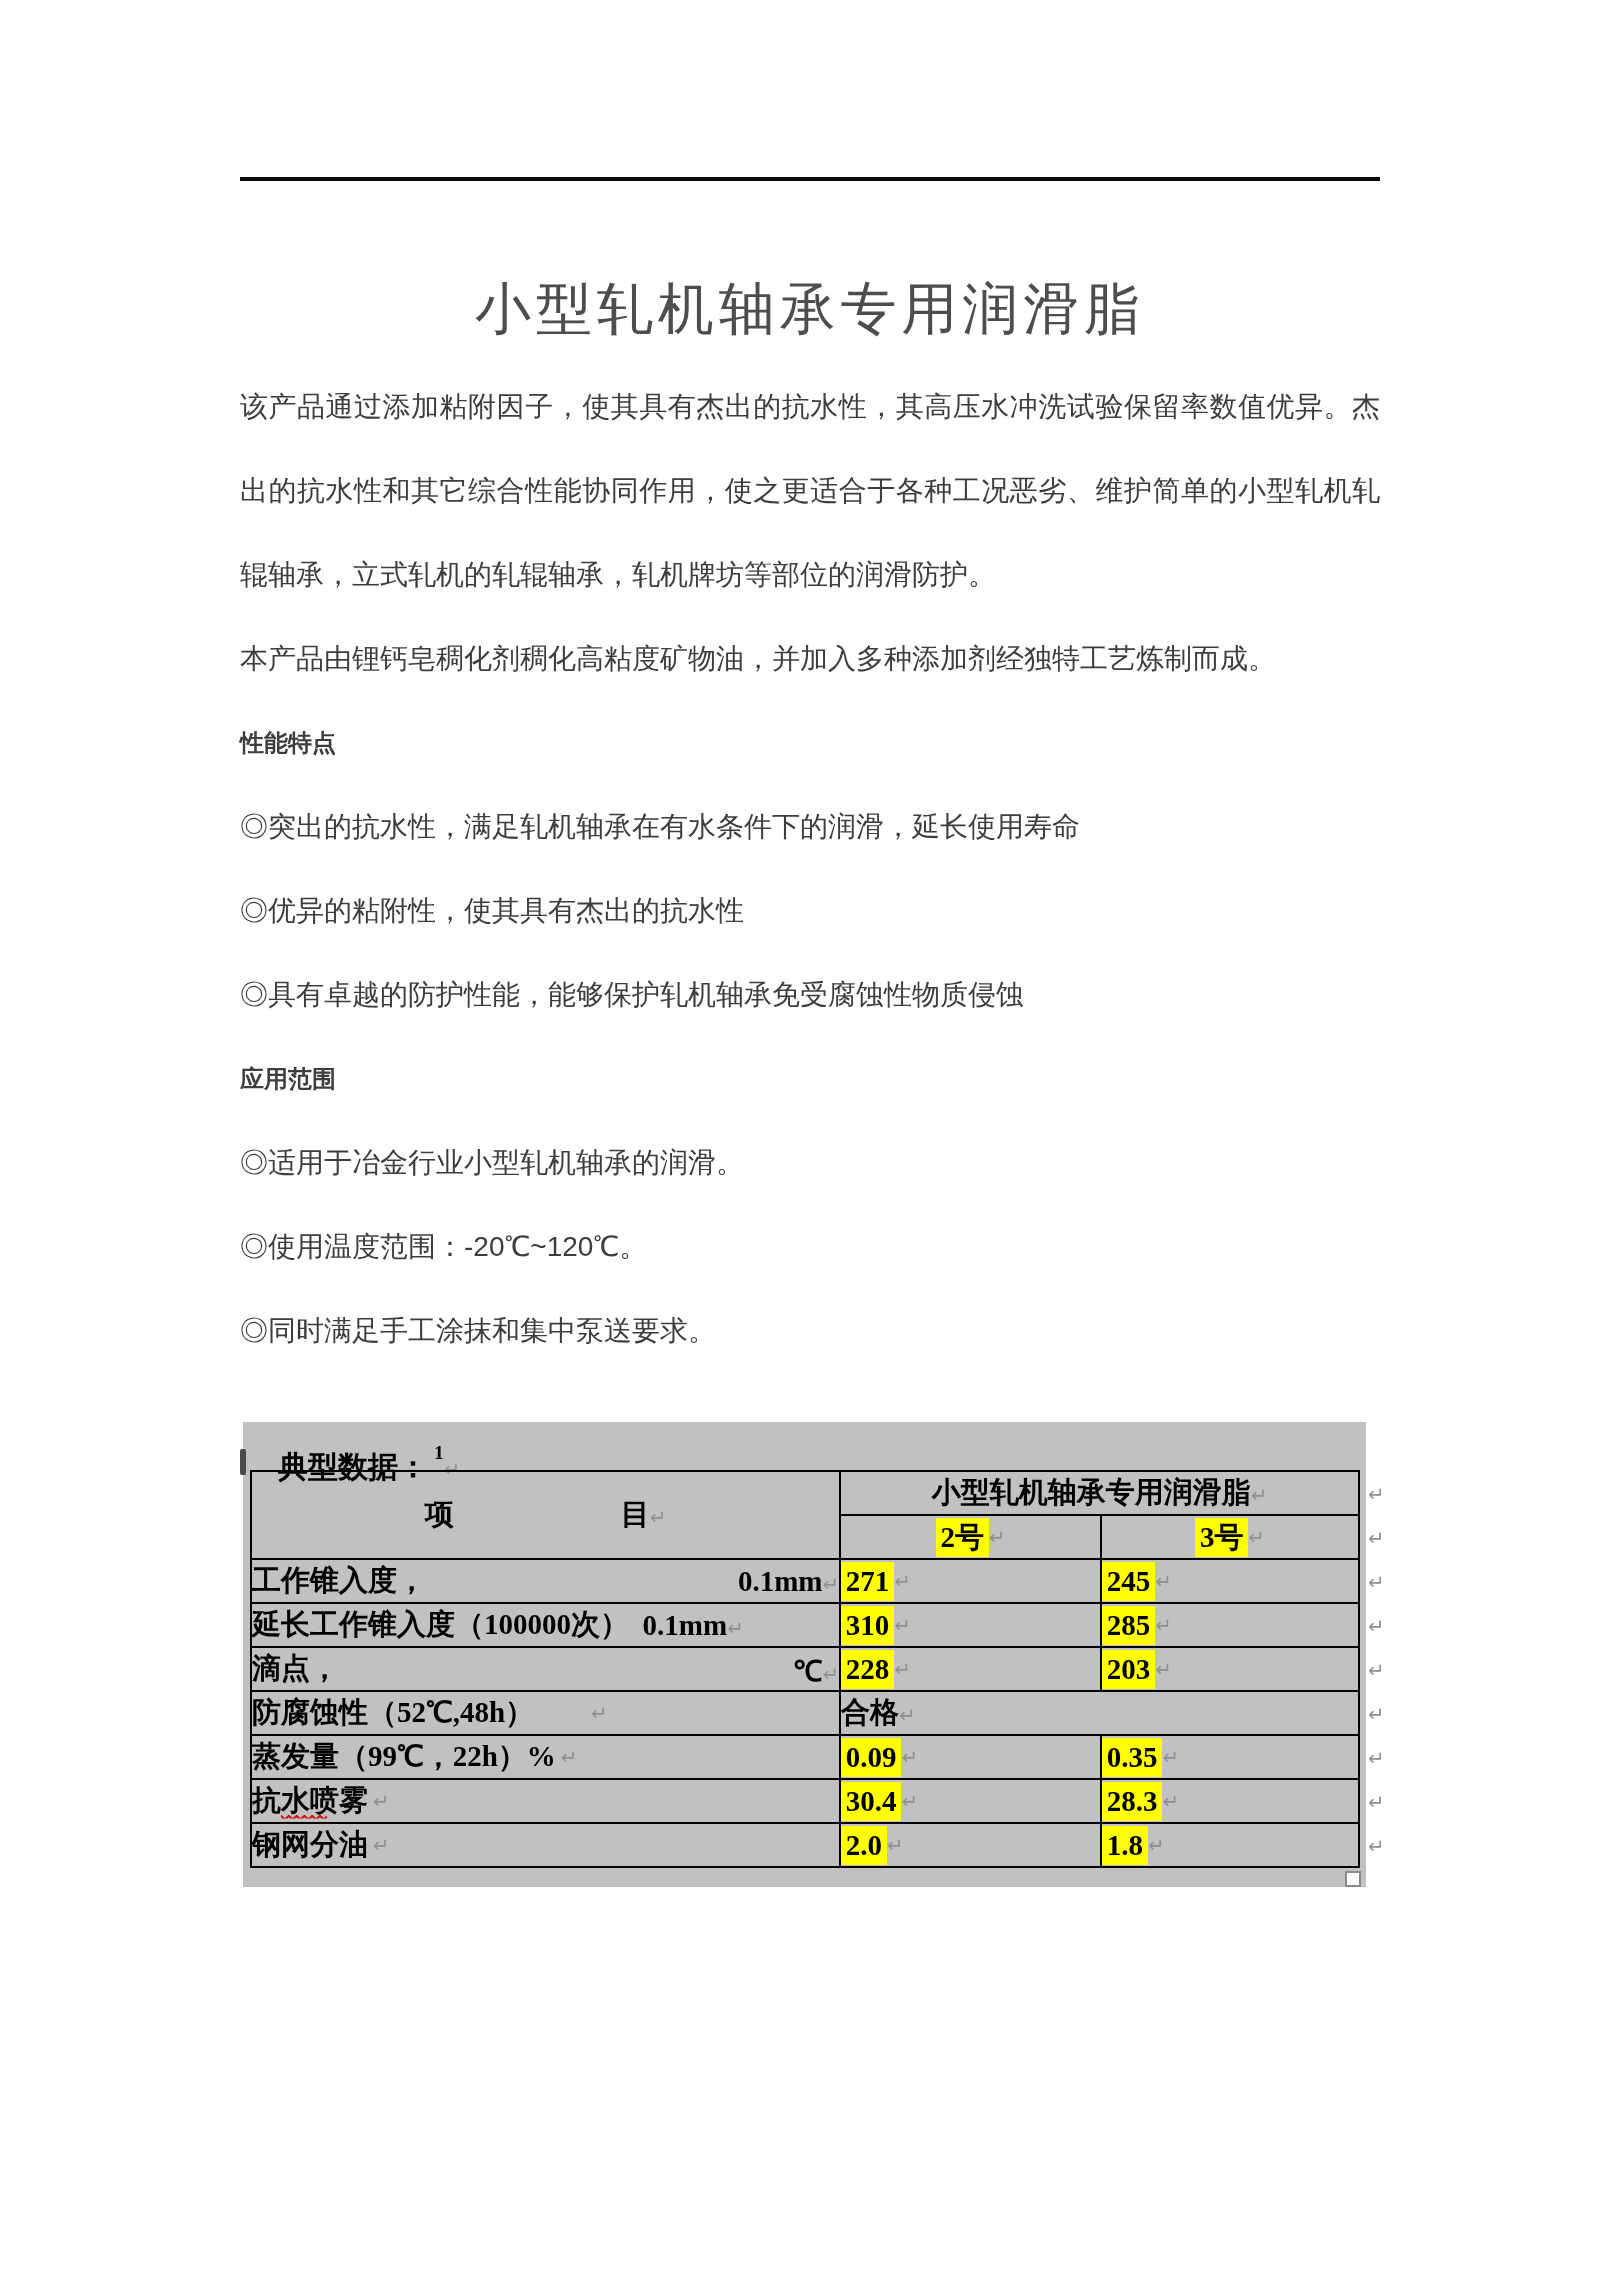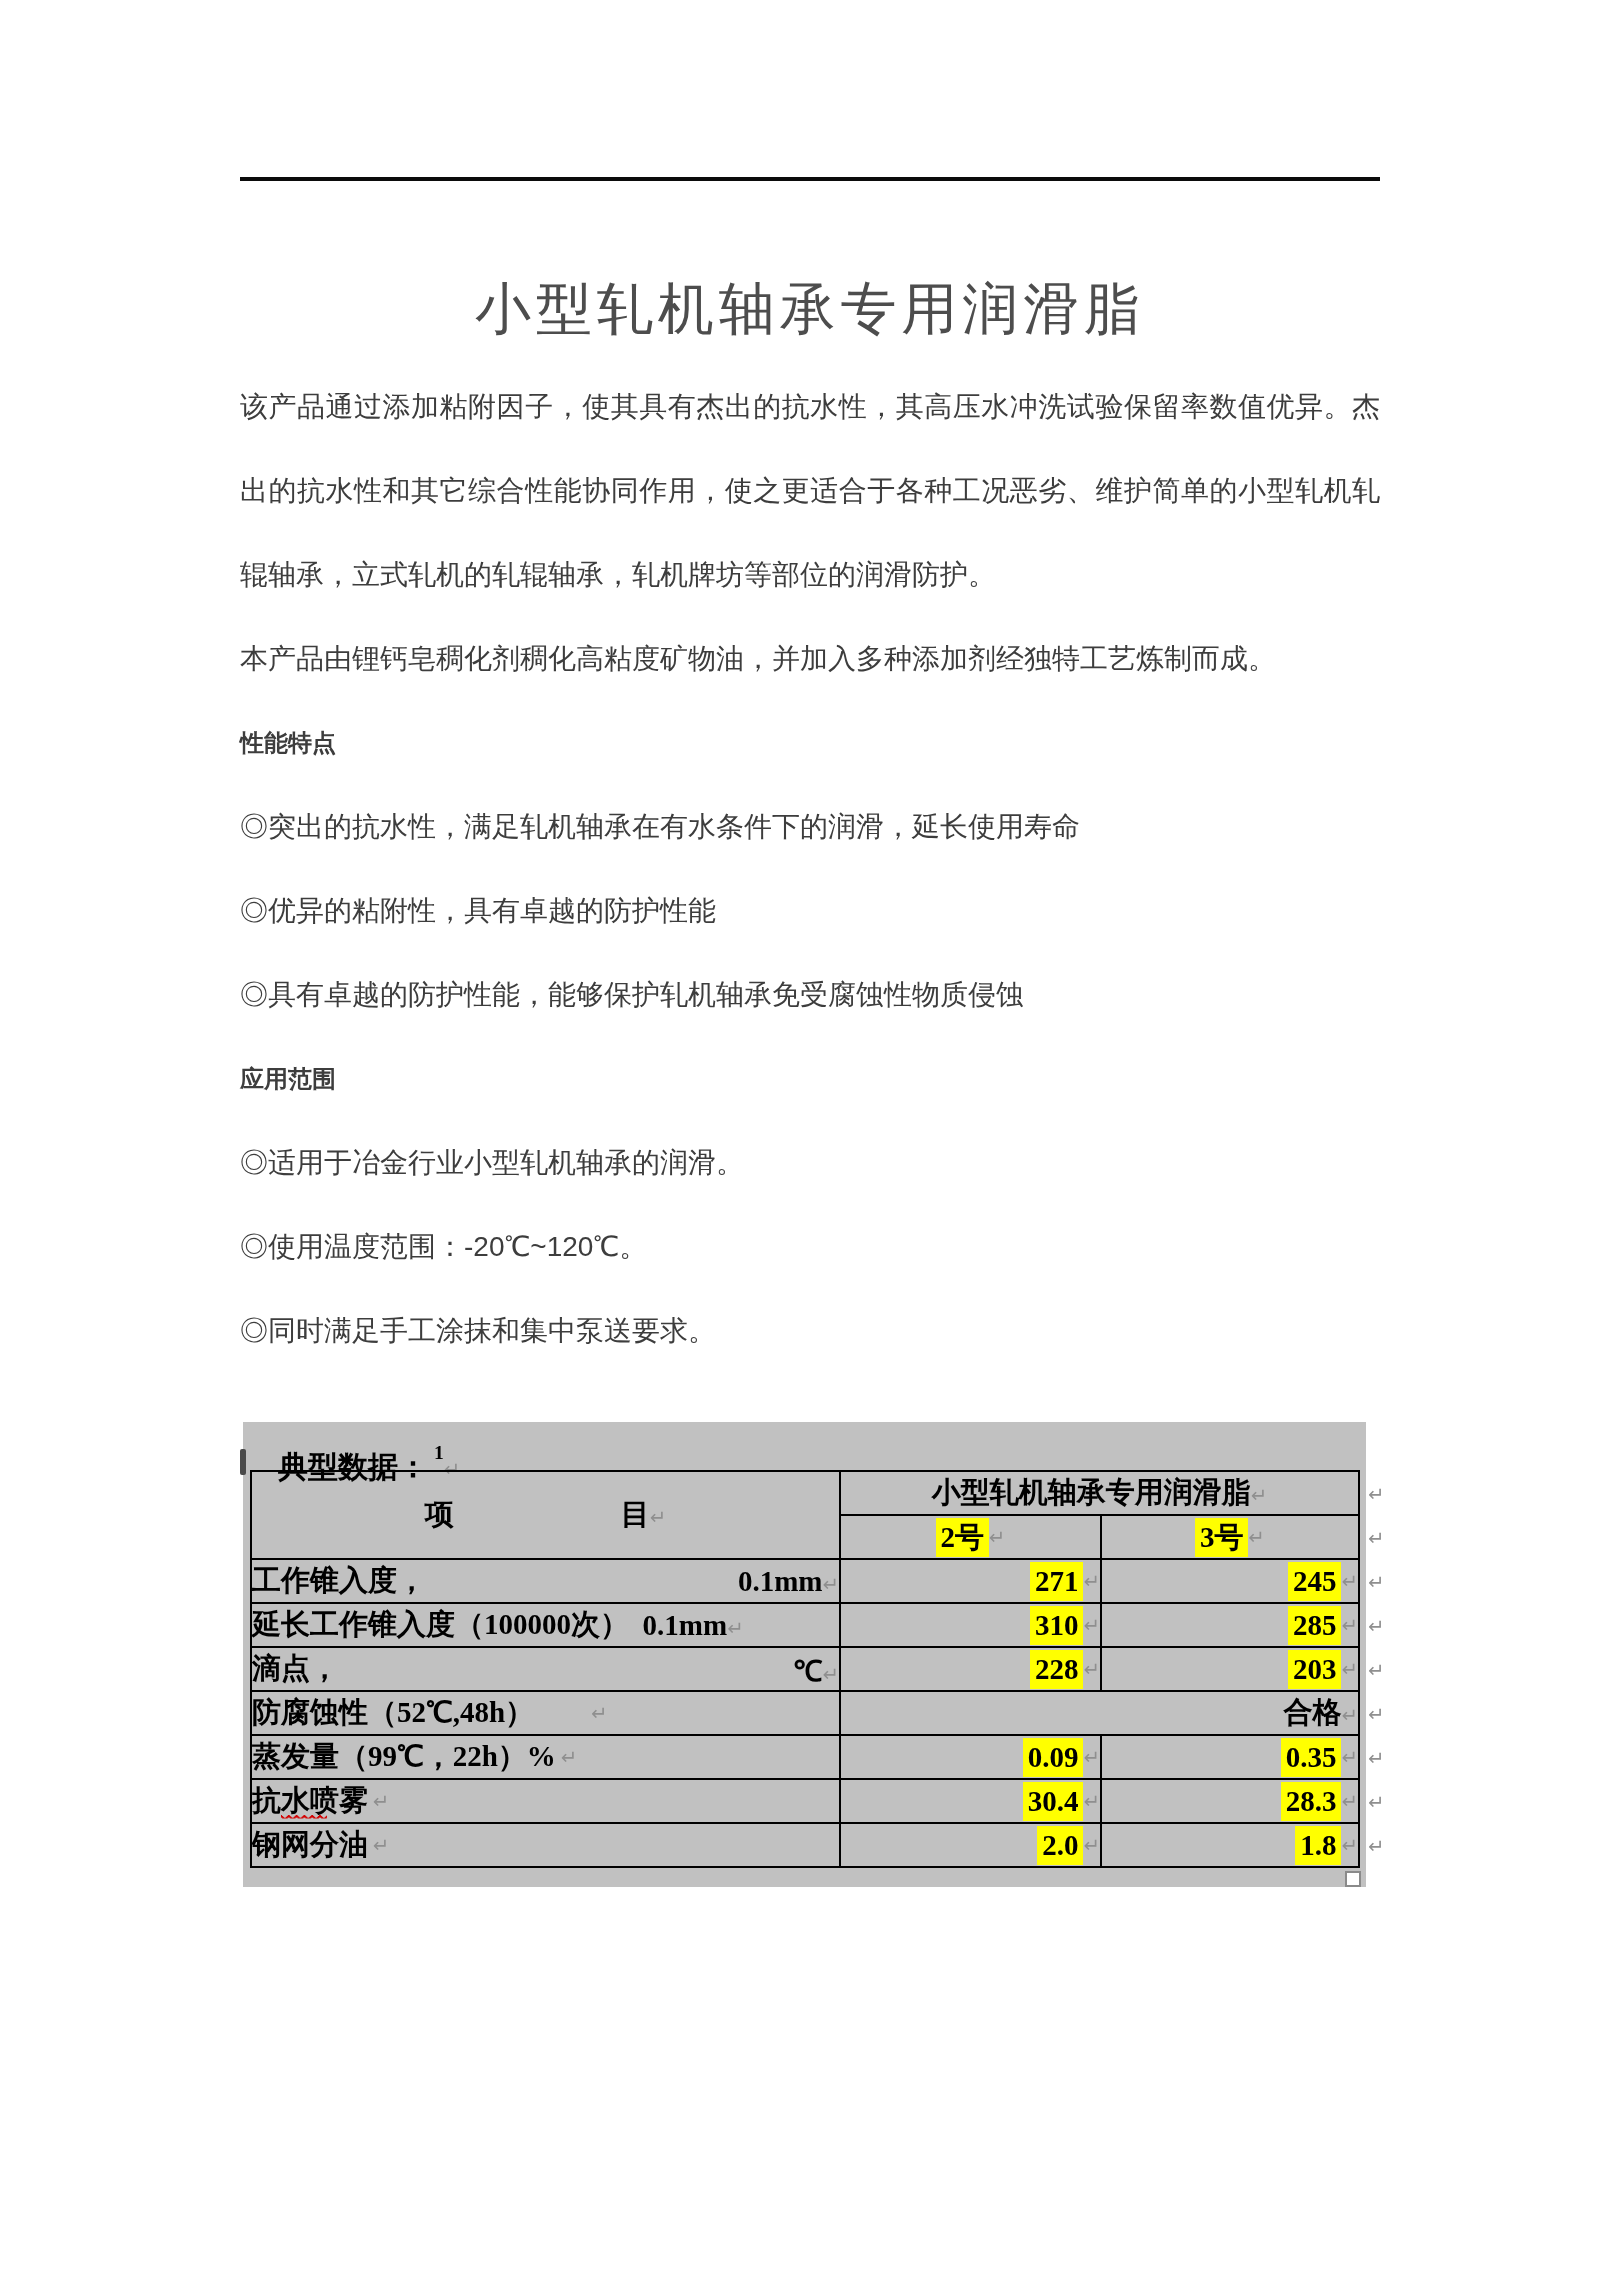--- a/index.html
+++ b/index.html
@@ -27,21 +27,21 @@
   td.prod{text-align:center;font-size:31px;}
   td.itemcell{font-size:30px;}
   .itemrow{display:flex;align-items:center;justify-content:center;gap:167px;}
   tr.grades td{border-bottom:2.9px solid #000;text-align:center;}
   tr.thickbottom td{border-bottom:2.9px solid #000;}
   td.labelcell{padding-left:15.7px;}
   .cellrow{display:flex;align-items:center;}
   .cellrow.spread{justify-content:space-between;}
   .unit{white-space:nowrap;}
   .u-gap{margin-left:13.7px;}
-  td.val{text-align:right;}
+  td.val{text-align:left;}
   .hl{background:#ffff00;display:inline-block;line-height:39px;padding:0 4.9px;vertical-align:middle;}
   .rowmarks{position:absolute;left:1125px;top:51px;}
   .rowmarks div{height:44px;line-height:44px;}
   .squiggle{position:absolute;left:38px;top:393px;width:46px;height:6.9px;
             background:radial-gradient(ellipse 4.9px 3.9px at 3.9px 0px, rgba(0,0,0,0) 2.9px, #d40000 2.9px, #d40000 4.4px, rgba(0,0,0,0) 4.9px);
             background-size:7.8px 6.9px;background-repeat:repeat-x;}
   .handle{position:absolute;left:1102px;top:449px;width:11.8px;height:11.8px;background:#fff;border:2px solid #8a8a8a;}
 </style>
 </head>
 <body>
@@ -52,21 +52,21 @@
 
   <div class="doc-title">小型轧机轴承专用润滑脂</div>
 
   <div class="flow">
     <div class="ln j">该产品通过添加粘附因子，使其具有杰出的抗水性，其高压水冲洗试验保留率数值优异。杰</div>
     <div class="ln j">出的抗水性和其它综合性能协同作用，使之更适合于各种工况恶劣、维护简单的小型轧机轧</div>
     <div class="ln">辊轴承，立式轧机的轧辊轴承，轧机牌坊等部位的润滑防护。</div>
     <div class="ln">本产品由锂钙皂稠化剂稠化高粘度矿物油，并加入多种添加剂经独特工艺炼制而成。</div>
     <div class="ln hd">性能特点</div>
     <div class="ln">◎突出的抗水性，满足轧机轴承在有水条件下的润滑，延长使用寿命</div>
-    <div class="ln">◎优异的粘附性，具有卓越的防护性能</div>
+    <div class="ln">◎优异的粘附性，使其具有杰出的抗水性</div>
     <div class="ln">◎具有卓越的防护性能，能够保护轧机轴承免受腐蚀性物质侵蚀</div>
     <div class="ln hd">应用范围</div>
     <div class="ln">◎适用于冶金行业小型轧机轴承的润滑。</div>
     <div class="ln">◎使用温度范围：-20℃~120℃。</div>
     <div class="ln">◎同时满足手工涂抹和集中泵送要求。</div>
   </div>
 
   <div class="panel">
 
     <div class="cursor-mark"></div>

